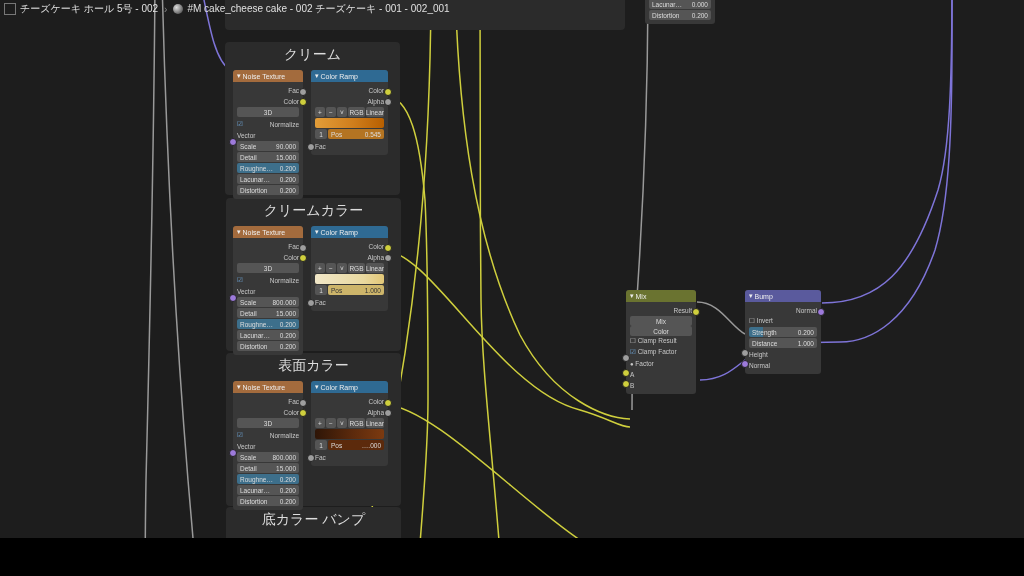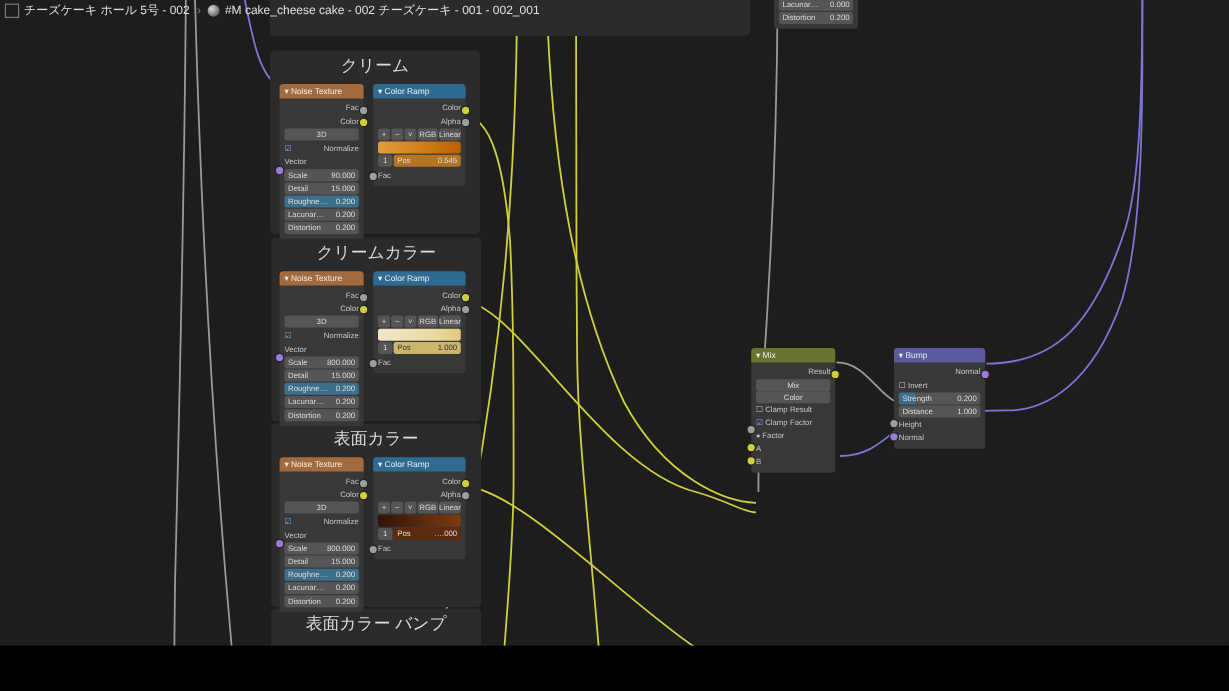--- a/index.html
+++ b/index.html
@@ -94,21 +94,21 @@
 
 <div class="frame" style="left:226px;top:198px;width:175px;height:153px">
   <div class="ft">クリームカラー</div>
 </div>
 
 <div class="frame" style="left:226px;top:353px;width:175px;height:153px">
   <div class="ft">表面カラー</div>
 </div>
 
 <div class="frame" style="left:226px;top:507px;width:175px;height:40px">
-  <div class="ft">表面カラー バンプ</div>
+  <div class="ft">底カラー バンプ</div>
 </div>
 
 <div class="node" style="left:233px;top:70px;width:70px">
   <div class="hdr orange">
       <span style="margin-right:2px">▾</span>
       <span>Noise Texture</span>
     </div>
   <div class="body">
     <div class="row right">
         <span>Fac</span>

